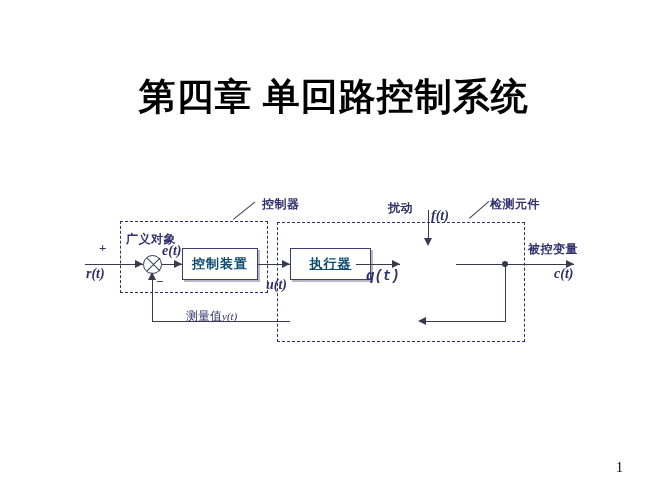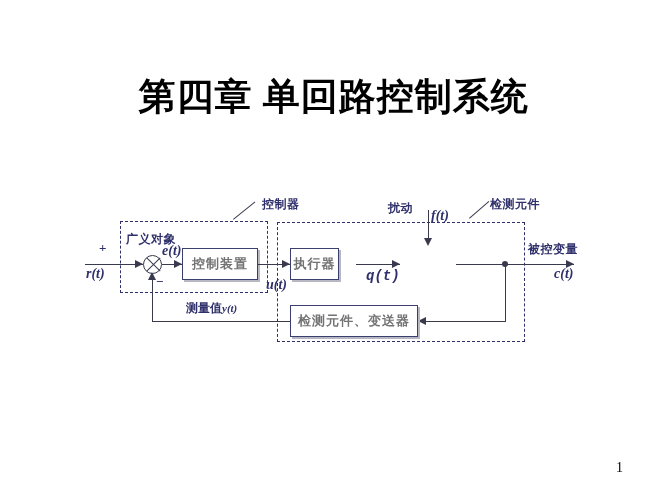--- a/index.html
+++ b/index.html
@@ -45,21 +45,21 @@
     border: 1px solid #3b3f6e;
     background: #ffffff;
     box-shadow: 2px 2px 0 0 #b8b8c4;
     box-sizing: border-box;
     display: flex;
     align-items: center;
     justify-content: center;
     font-family: "DejaVu Sans", "Liberation Sans", sans-serif;
     font-size: 13px;
     font-weight: bold;
-    color: #737373;
+    color: #0c4a6e;
     letter-spacing: 1px;
     white-space: nowrap;
   }
 
   .dashbox {
     position: absolute;
     border: 1px dashed #2f2f6b;
     box-sizing: border-box;
     background: transparent;
   }
@@ -154,22 +154,23 @@
     color: #2f2f6b;
     font-family: "Liberation Serif", "DejaVu Serif", serif;
     font-size: 13px;
     font-weight: bold;
   }
   .mixed {
     position: absolute;
     white-space: nowrap;
     color: #2f2f6b;
     font-family: "DejaVu Sans", "Liberation Sans", sans-serif;
-    font-weight: bold;
+    font-weight: normal;
     font-size: 12px;
+    margin-top: 8px;
   }
   .mixed i {
     font-family: "Liberation Serif", "DejaVu Serif", serif;
     font-size: 11px;
   }
   
   .leader {
     position: absolute;
     height: 0;
     border-top: 1.2px solid #3a3a4f;
@@ -208,21 +209,21 @@
     <div class="hline" style="left:162px; top:264px; width:20px;"></div>
     <div class="arr-r" style="left:174px; top:260px;"></div>
     <div class="sig" style="left:162px; top:243px;">e(t)</div>
 
     <div class="blk" style="left:182px; top:248px; width:76px; height:32px;">控制装置</div>
 
     <div class="hline" style="left:258px; top:264px; width:32px;"></div>
     <div class="arr-r" style="left:282px; top:260px;"></div>
     <div class="sig" style="left:266px; top:277px;">u(t)</div>
 
-    <div class="blk" style="left:290px; top:248px; width:49px; height:32px;">执行器</div>
+    <div class="blk" style="left:290px; top:248px; width:81px; height:32px;text-decoration:underline;">执行器</div>
 
     <div class="hline" style="left:356px; top:264px; width:44px;"></div>
     <div class="arr-r" style="left:392px; top:260px;"></div>
     <div class="sig" style="left:366px; top:268px;font-family:Liberation Mono, monospace;">q(t)</div>
 
 
     <div class="vline" style="left:428px; top:210px; height:32px;"></div>
     <div class="arr-d" style="left:424px; top:238px;"></div>
     <div class="lbl lbl-cn" style="left:388px; top:200px;text-align:right;">扰动</div>
     <div class="sig" style="left:431px; top:208px;">f(t)</div>
@@ -230,21 +231,20 @@
     <div class="hline" style="left:456px; top:264px; width:118px;"></div>
     <div class="arr-r" style="left:566px; top:260px;"></div>
     <div class="dot" style="left:502px; top:261px;"></div>
     <div class="lbl lbl-cn" style="left:528px; top:241px;">被控变量</div>
     <div class="sig" style="left:554px; top:266px;">c(t)</div>
 
     <div class="vline" style="left:505px; top:264px; height:58px;"></div>
     <div class="hline" style="left:426px; top:321px; width:80px;"></div>
     <div class="arr-l" style="left:418px; top:317px;"></div>
 
-    <div class="blk" style="left:290px; top:305px; width:128px; height:32px;">检测元件、变送器</div>
 
     <div class="hline" style="left:152px; top:321px; width:138px;"></div>
     <div class="vline" style="left:152px; top:274px; height:48px;"></div>
     <div class="arr-u" style="left:148px; top:272px;"></div>
     <div class="mixed" style="left:186px; top:300px;">
       <span>测量值</span><i>y(t)</i>
     </div>
 
   </div>
 

